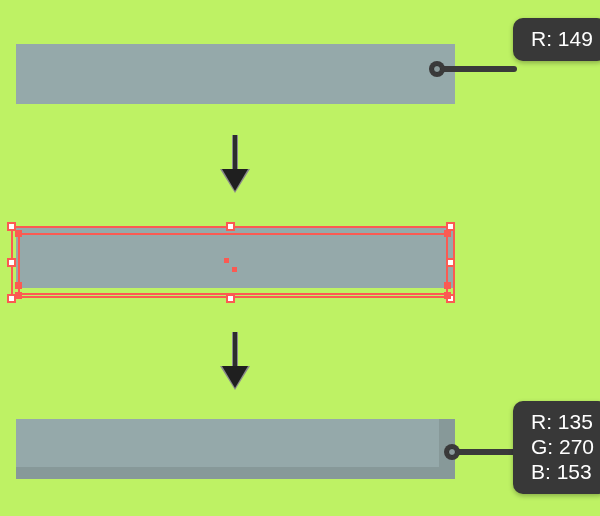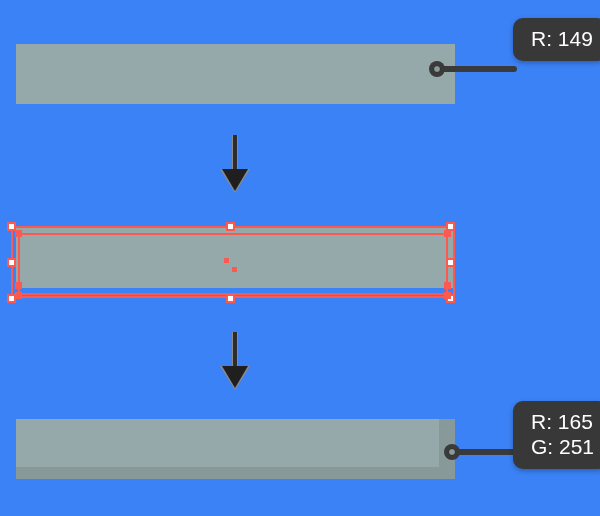--- a/index.html
+++ b/index.html
@@ -10,21 +10,21 @@
     width: 600px;
     height: 516px;
     background: #ffffff;
     font-family: "Liberation Sans", sans-serif;
     overflow: hidden;
   }
   #stage {
     position: relative;
     width: 600px;
     height: 516px;
-    background: #3b82f6;
+    background: #bef264;
   }
 
   
   .shape-rect {
     position: absolute;
     box-sizing: border-box;
   }
   #rect-before {
     left: 16px;
     top: 44px;
@@ -242,17 +242,18 @@
     <div class="band-right"></div>
   </div>
 
   <div class="sampler" style="left:452px; top:452px;">
     <div class="leader" style="width:66px;"></div>
     <div class="dot-outer"></div>
     <div class="dot-inner"></div>
   </div>
 
   <div class="readout" style="left:513px; top:401px;">
-    <span class="chan">R: 165</span>
-    <span class="chan">G: 251</span>
+    <span class="chan">R: 135</span>
+    <span class="chan">G: 270</span>
+    <span class="chan">B: 153</span>
   </div>
 
 </div>
 
 </body></html>

